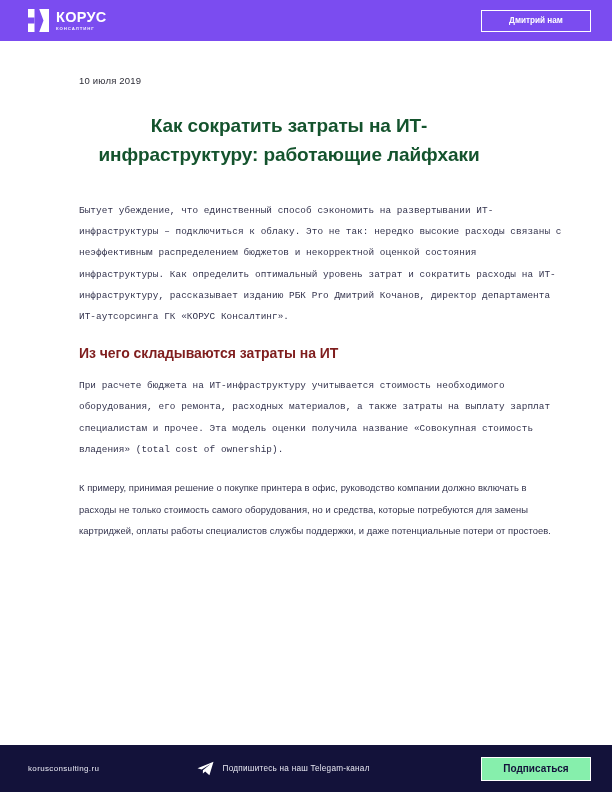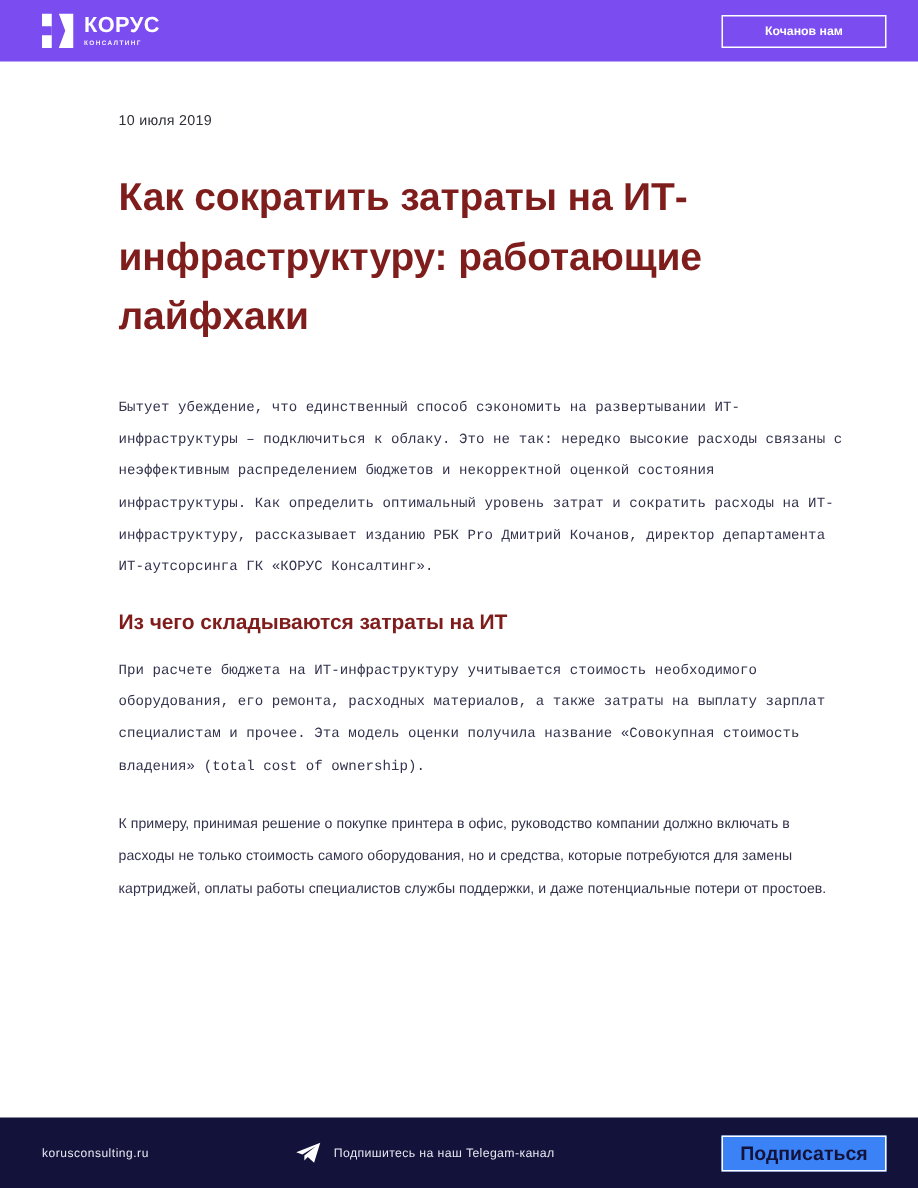--- a/index.html
+++ b/index.html
@@ -96,27 +96,28 @@
   }
 
   .pub-date {
     color: #2e2e38;
     font-size: 9.5px;
     letter-spacing: 0.2px;
     margin: 0 0 26px 0;
   }
 
   .article-title {
-    color: #7f1d1d;
-    font-size: 26px;
+    color: #14532d;
+    font-size: 19px;
     font-weight: bold;
     line-height: 1.52;
     letter-spacing: -0.1px;
     margin: 0 0 30px 0;
     max-width: 420px;
+    text-align: center;
   }
 
   .article-p {
     color: #33334d;
     font-size: 9.4px;
     line-height: 2.27;
     letter-spacing: 0.05px;
     margin: 0 0 8px 0;
     max-width: 500px;
   }
@@ -165,23 +166,23 @@
   }
 
   .footer-note {
     color: #e6e6f0;
     font-size: 8.2px;
     letter-spacing: 0.25px;
   }
 
   .footer-cta {
     border: 1px solid #ffffff;
-    background: #3b82f6;
+    background: #86efac;
     color: #13123a;
-    font-size: 13px;
+    font-size: 10px;
     font-weight: bold;
     font-family: "Liberation Sans", sans-serif;
     height: 24px;
     min-width: 110px;
     line-height: 22px;
     text-align: center;
     padding: 0 10px;
     cursor: pointer;
     box-sizing: border-box;
     flex: 0 0 auto;
@@ -198,21 +199,21 @@
         <rect x="0" y="0" width="6.5" height="23" fill="#ffffff"></rect>
         <rect x="8" y="0" width="3.2" height="23" fill="#7b4cf0"></rect>
         <path d="M11.2 0 H21 V23 H11.2 L15.5 11.5 Z" fill="#ffffff"></path>
         <rect x="0" y="8.5" width="6.5" height="6" fill="#7b4cf0"></rect>
       </svg>
       <span class="brand-text">
         <span class="brand-name">КОРУС</span>
         <span class="brand-sub">КОНСАЛТИНГ</span>
       </span>
     </div>
-    <button class="header-cta">Кочанов нам</button>
+    <button class="header-cta">Дмитрий нам</button>
   </div>
 
   <div class="article">
     <p class="pub-date">10 июля 2019</p>
     <h1 class="article-title">Как сократить затраты на ИТ-инфраструктуру: работающие лайфхаки</h1>
     <p class="article-p gap-p">Бытует убеждение, что единственный способ сэкономить на развертывании ИТ-инфраструктуры – подключиться к облаку. Это не так: нередко высокие расходы связаны с неэффективным распределением бюджетов и некорректной оценкой состояния инфраструктуры. Как определить оптимальный уровень затрат и сократить расходы на ИТ-инфраструктуру, рассказывает изданию РБК Pro Дмитрий Кочанов, директор департамента ИТ-аутсорсинга ГК «КОРУС Консалтинг».</p>
     <h2 class="section-heading">Из чего складываются затраты на ИТ</h2>
     <p class="article-p gap-p">При расчете бюджета на ИТ-инфраструктуру учитывается стоимость необходимого оборудования, его ремонта, расходных материалов, а также затраты на выплату зарплат специалистам и прочее. Эта модель оценки получила название «Совокупная стоимость владения» (total cost of ownership).</p>
     <p class="article-p">К примеру, принимая решение о покупке принтера в офис, руководство компании должно включать в расходы не только стоимость самого оборудования, но и средства, которые потребуются для замены картриджей, оплаты работы специалистов службы поддержки, и даже потенциальные потери от простоев.</p>
   </div>

